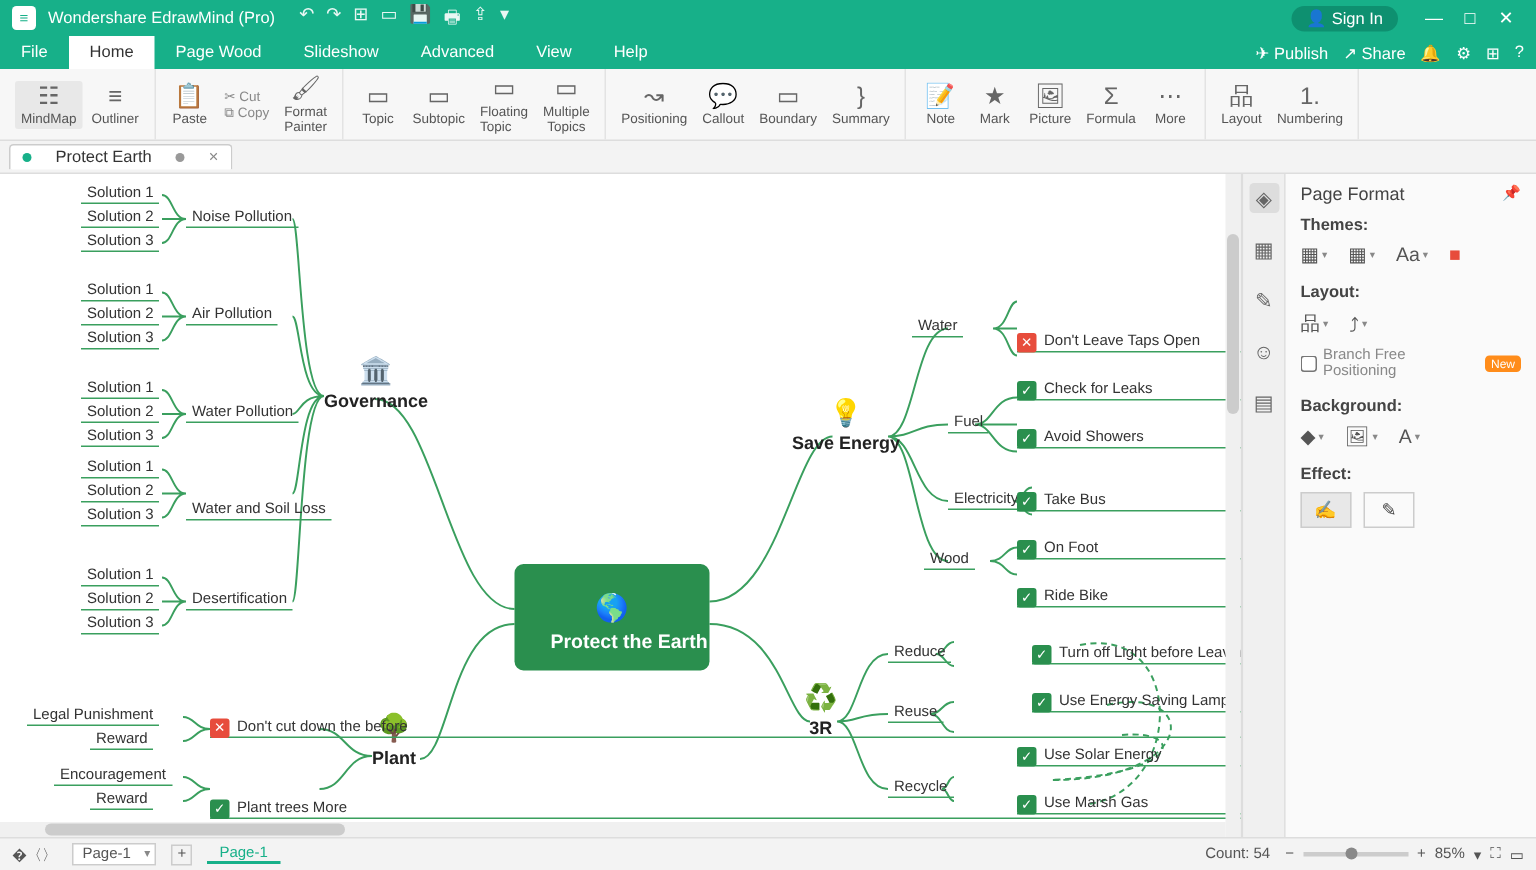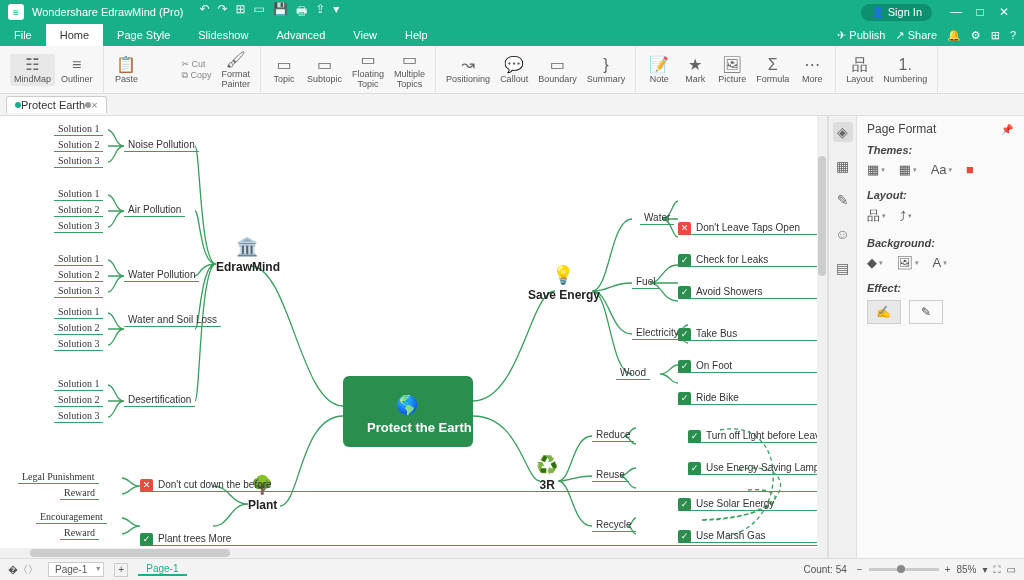--- a/index.html
+++ b/index.html
@@ -23,62 +23,62 @@
 .menubar .right { display:flex; align-items:center; gap:10px; padding-right:8px; }
 .menubar .right span { cursor:pointer; }
 
 
 .ribbon { height: 48px; background: #f7f7f7; border-bottom: 1px solid #ddd; display: flex; align-items: stretch; padding: 0 4px; gap:0; }
 .rgroup { display: flex; align-items: center; padding: 0 6px; border-right: 1px solid #e3e3e3; gap: 2px; }
 .rbtn { display: flex; flex-direction: column; align-items: center; justify-content: center; min-width: 34px; padding: 2px 4px; cursor: pointer; font-size: 9px; color: #555; border-radius:2px; }
 .rbtn .ic { font-size: 16px; line-height: 18px; color: #666; }
 .rbtn.sel { background: #e8e8e8; }
 .rstack { display:flex; flex-direction:column; font-size:9px; color:#888; gap:1px; padding:2px 4px;}
-.rstack div { cursor:pointer;margin-left:32px; }
+.rstack div { cursor:pointer; }
 
 
 .doctabs { height: 22px; background: #f3f3f3; border-bottom: 1px solid #ddd; display: flex; align-items: center; padding: 0 6px; font-size: 11px; }
-.doctab { display: flex; align-items: center; gap: 0; padding: 2px 8px; background: #fff; border: 1px solid #ccc; border-bottom: none; border-radius: 3px 3px 0 0; }
+.doctab { display: flex; align-items: center; gap: 16px; padding: 2px 8px; background: #fff; border: 1px solid #ccc; border-bottom: none; border-radius: 3px 3px 0 0; }
 .doctab .dot { width:6px; height:6px; background:#17b089; border-radius:50%; }
 .doctab .close { color:#888; cursor:pointer; }
 
 
 .main { display: flex; height: 442px; }
 .canvas-wrap { flex: 1; position: relative; background: #fff; overflow: hidden; border-right:1px solid #ddd;}
 .scrollbar-v { position:absolute; right:0; top:0; bottom:0; width:10px; background:#f0f0f0;}
 .scrollbar-v .thumb { position:absolute; left:1px; right:1px; top:40px; height:120px; background:#ccc; border-radius:4px;}
 .scrollbar-h { position:absolute; left:0; right:10px; bottom:0; height:10px; background:#f0f0f0;}
 .scrollbar-h .thumb { position:absolute; top:1px; bottom:1px; left:30px; width:200px; background:#ccc; border-radius:4px;}
 
 
 .node { position: absolute; font-size: 10px; white-space: nowrap; }
 .central { background: #2a8f4e; color: #fff; padding: 18px 24px 12px; border-radius: 6px; text-align:center; font-weight:bold; font-size:13px; width:130px;}
 .central .earth { font-size:18px; display:block; margin-bottom:4px;}
 .branch-label { font-weight: bold; font-size: 12px; color:#222; text-align:center;}
 .branch-label .bi { display:block; font-size:18px; margin-bottom:2px;}
-.sub { border-bottom: 1.5px solid #3a9f5e; padding: 1px 4px; color:#333;font-family:Liberation Serif, serif; }
+.sub { border-bottom: 1.5px solid #3a9f5e; padding: 1px 4px; color:#333; }
 .cat { border-bottom: 1.5px solid #3a9f5e; padding: 1px 4px; color:#333; }
 .leaf { border-bottom: 1.5px solid #3a9f5e; padding: 1px 2px 1px 18px; color:#333; position:relative; min-width:90px;}
 .leaf .chk { position:absolute; left:0; top:1px; width:13px; height:13px; border-radius:2px; color:#fff; font-size:9px; line-height:13px; text-align:center;}
 .chk.ok { background:#2a8f4e; }
 .chk.no { background:#e74c3c; }
 svg.lines { position:absolute; left:0; top:0; pointer-events:none; }
 svg.lines path { fill:none; stroke:#3a9f5e; stroke-width:1.3; }
 svg.lines path.dash { stroke-dasharray:4 3; }
 
 
 .sidepanel { width: 196px; background: #fafafa; border-left: 1px solid #ddd; display:flex; }
 .sp-icons { width: 28px; background:#f0f0f0; border-right:1px solid #e0e0e0; display:flex; flex-direction:column; align-items:center; padding-top:6px; gap:14px; }
 .sp-icons span { font-size:14px; color:#666; cursor:pointer; width:20px; height:20px; display:flex; align-items:center; justify-content:center; border-radius:3px;}
 .sp-icons span.act { background:#ddd; }
 .sp-body { flex:1; padding: 6px 10px; font-size:11px; color:#444; overflow:hidden;}
 .sp-title { font-size:12px; margin-bottom:8px; display:flex; justify-content:space-between; align-items:center;}
 .sp-pin { font-size:10px; color:#888; cursor:pointer;}
 .sp-sec { margin-bottom: 12px; }
-.sp-sec .hdr { font-weight:600; margin-bottom:6px;font-style:italic; }
+.sp-sec .hdr { font-weight:600; margin-bottom:6px; }
 .sp-row { display:flex; gap:14px; align-items:center; margin-bottom:6px;}
 .sp-row .opt { cursor:pointer; font-size:13px; color:#555; display:flex; align-items:center; gap:2px;}
 .sp-row .caret { font-size:7px; color:#888; }
 .badge-new { background:#ff8c1a; color:#fff; font-size:8px; padding:1px 4px; border-radius:3px; margin-left:4px;}
 .cb { display:flex; align-items:center; gap:4px; font-size:10px; color:#888;}
 .cb input { width:11px; height:11px;}
 .rainbow-grid { display:flex; gap:10px; }
 .rainbow-grid .rb { width:26px; height:18px; border:1px solid #bbb; background:#eee; cursor:pointer; position:relative;}
 .rainbow-grid .rb.sel { border-color:#17b089; box-shadow:0 0 0 1px #17b089;}
 .rainbow-grid .rb::before, .rainbow-grid .rb::after { content:""; position:absolute; left:3px; right:3px; height:2px; background:#999;}
@@ -118,21 +118,21 @@
   <div class="spacer"></div>
   <div class="signin">👤 <span>Sign In</span></div>
   <div class="winbtn">—</div>
   <div class="winbtn">□</div>
   <div class="winbtn">✕</div>
 </div>
 
 <div class="menubar">
   <div class="tab">File</div>
   <div class="tab active">Home</div>
-  <div class="tab">Page Style</div>
+  <div class="tab">Page Wood</div>
   <div class="tab">Slideshow</div>
   <div class="tab">Advanced</div>
   <div class="tab">View</div>
   <div class="tab">Help</div>
   <div class="spacer"></div>
   <div class="right">
     <span>✈ <span>Publish</span></span>
     <span>↗ <span>Share</span></span>
     <span>🔔</span>
     <span>⚙</span>
@@ -171,21 +171,21 @@
     <div class="rbtn">
         <span class="ic">▭</span>
         <span>Topic</span>
       </div>
     <div class="rbtn">
         <span class="ic">▭</span>
         <span>Subtopic</span>
       </div>
     <div class="rbtn">
         <span class="ic">▭</span>
-        <span style="white-space:pre-line;text-align:center">Floating
+        <span style="white-space:pre-line;text-align:left">Floating
 Topic</span>
       </div>
     <div class="rbtn">
         <span class="ic">▭</span>
         <span style="white-space:pre-line;text-align:center">Multiple
 Topics</span>
       </div>
   </div>
   <div class="rgroup">
     <div class="rbtn">
@@ -286,27 +286,27 @@
       <path class="dash" d="M748 374 C790 370 790 400 700 404"></path>
     </svg>
 
     <div class="node central" style="left:343px; top:260px">
       <span class="earth">🌎</span>
       <span>Protect the Earth</span>
     </div>
 
     <div class="node branch-label" style="left:216px; top:120px">
       <span class="bi">🏛️</span>
-      <span>EdrawMind</span>
+      <span>Governance</span>
     </div>
 
     <div class="node cat" style="left:124px; top:22px">Noise Pollution</div>
     <div class="node cat" style="left:124px; top:87px">Air Pollution</div>
     <div class="node cat" style="left:124px; top:152px">Water Pollution</div>
-    <div class="node cat" style="left:124px; top:197px">Water and Soil Loss</div>
+    <div class="node cat" style="left:124px; top:217px">Water and Soil Loss</div>
     <div class="node cat" style="left:124px; top:277px">Desertification</div>
 
     <div id="gov-sols">
         <div class="node sub" style="left: 54px; top: 6px;">Solution 1</div>
         <div class="node sub" style="left: 54px; top: 22px;">Solution 2</div>
         <div class="node sub" style="left: 54px; top: 38px;">Solution 3</div>
         <div class="node sub" style="left: 54px; top: 71px;">Solution 1</div>
         <div class="node sub" style="left: 54px; top: 87px;">Solution 2</div>
         <div class="node sub" style="left: 54px; top: 103px;">Solution 3</div>
         <div class="node sub" style="left: 54px; top: 136px;">Solution 1</div>
@@ -328,21 +328,21 @@
     <div class="node leaf" style="left:140px; top:402px"><span class="chk ok">✓</span><span>Plant trees More</span></div>
     <div class="node sub" style="left:18px; top:354px">Legal Punishment</div>
     <div class="node sub" style="left:60px; top:370px">Reward</div>
     <div class="node sub" style="left:36px; top:394px">Encouragement</div>
     <div class="node sub" style="left:60px; top:410px">Reward</div>
 
     <div class="node branch-label" style="left:528px; top:148px">
       <span class="bi">💡</span>
       <span>Save Energy</span>
     </div>
-    <div class="node cat" style="left:640px; top:95px">Water</div>
+    <div class="node cat" style="left:608px; top:95px">Water</div>
     <div class="node cat" style="left:632px; top:159px">Fuel</div>
     <div class="node cat" style="left:632px; top:210px">Electricity</div>
     <div class="node cat" style="left:616px; top:250px">Wood</div>
     <div class="node leaf" style="left:678px; top:77px"><span class="chk no">✕</span><span>Don't Leave Taps Open</span></div>
     <div class="node leaf" style="left:678px; top:95px"><span class="chk ok">✓</span><span>Check for Leaks</span></div>
     <div class="node leaf" style="left:678px; top:113px"><span class="chk ok">✓</span><span>Avoid Showers</span></div>
     <div class="node leaf" style="left:678px; top:141px"><span class="chk ok">✓</span><span>Take Bus</span></div>
     <div class="node leaf" style="left:678px; top:159px"><span class="chk ok">✓</span><span>On Foot</span></div>
     <div class="node leaf" style="left:678px; top:177px"><span class="chk ok">✓</span><span>Ride Bike</span></div>
     <div class="node leaf" style="left:688px; top:201px"><span class="chk ok">✓</span><span>Turn off Light before Leaving</span></div>
@@ -392,20 +392,25 @@
               <span>■</span>
             </span>
         </div>
       </div>
       <div class="sp-sec">
         <div class="hdr">Layout:</div>
         <div class="sp-row">
           <span class="opt">品<span class="caret">▾</span></span>
           <span class="opt">⤴<span class="caret">▾</span></span>
         </div>
+        <div class="cb">
+          <input type="checkbox" style="">
+          <span>Branch Free Positioning</span>
+          <span class="badge-new">New</span>
+        </div>
       </div>
       <div class="sp-sec">
         <div class="hdr">Background:</div>
         <div class="sp-row">
           <span class="opt">◆<span class="caret">▾</span></span>
           <span class="opt">🖼<span class="caret">▾</span></span>
           <span class="opt">A<span class="caret">▾</span></span>
         </div>
       </div>
       <div class="sp-sec">

